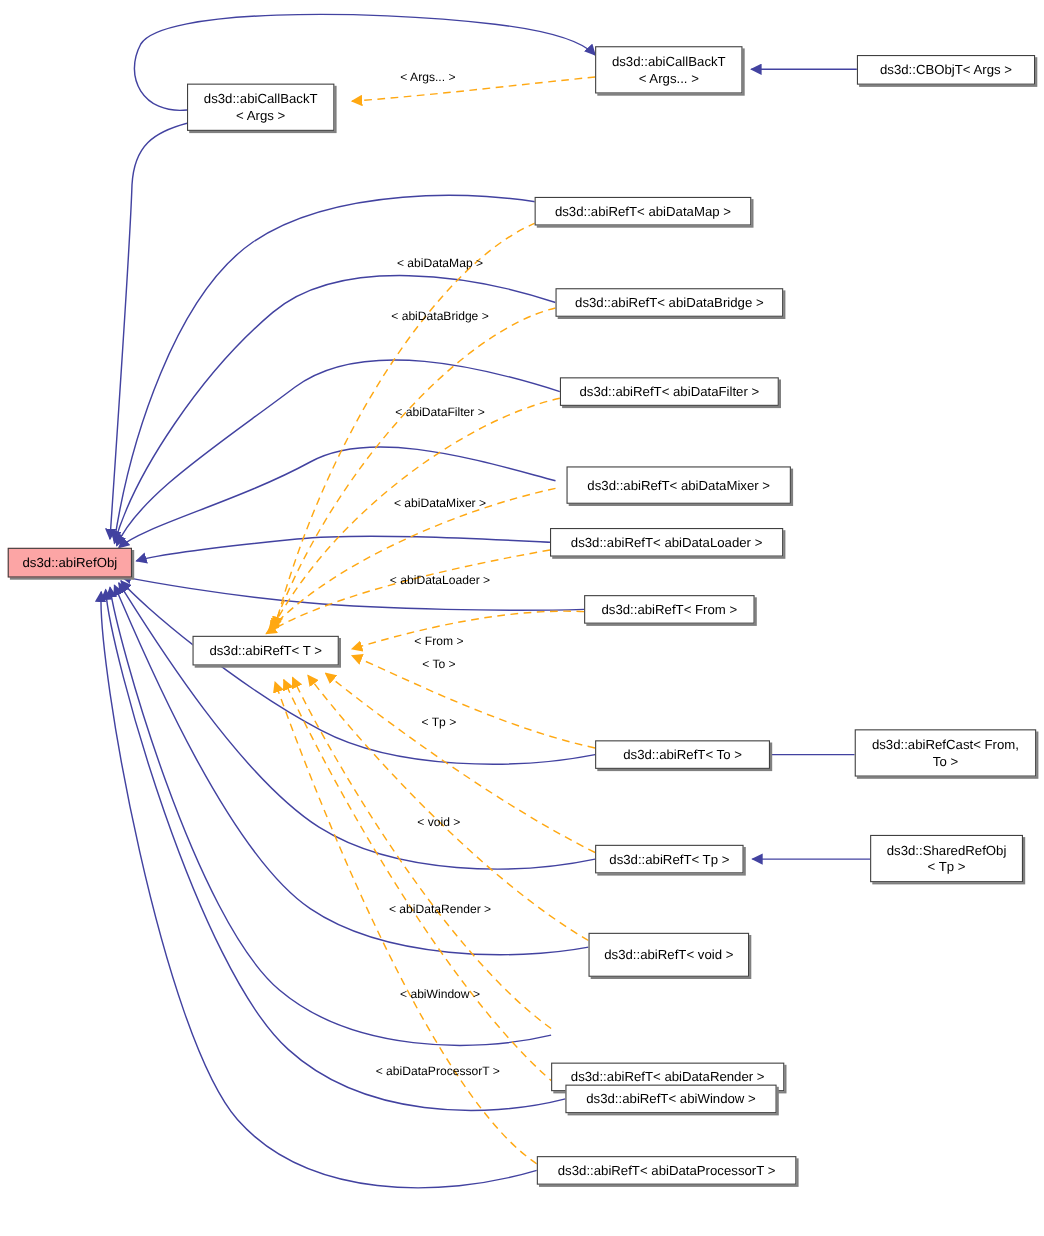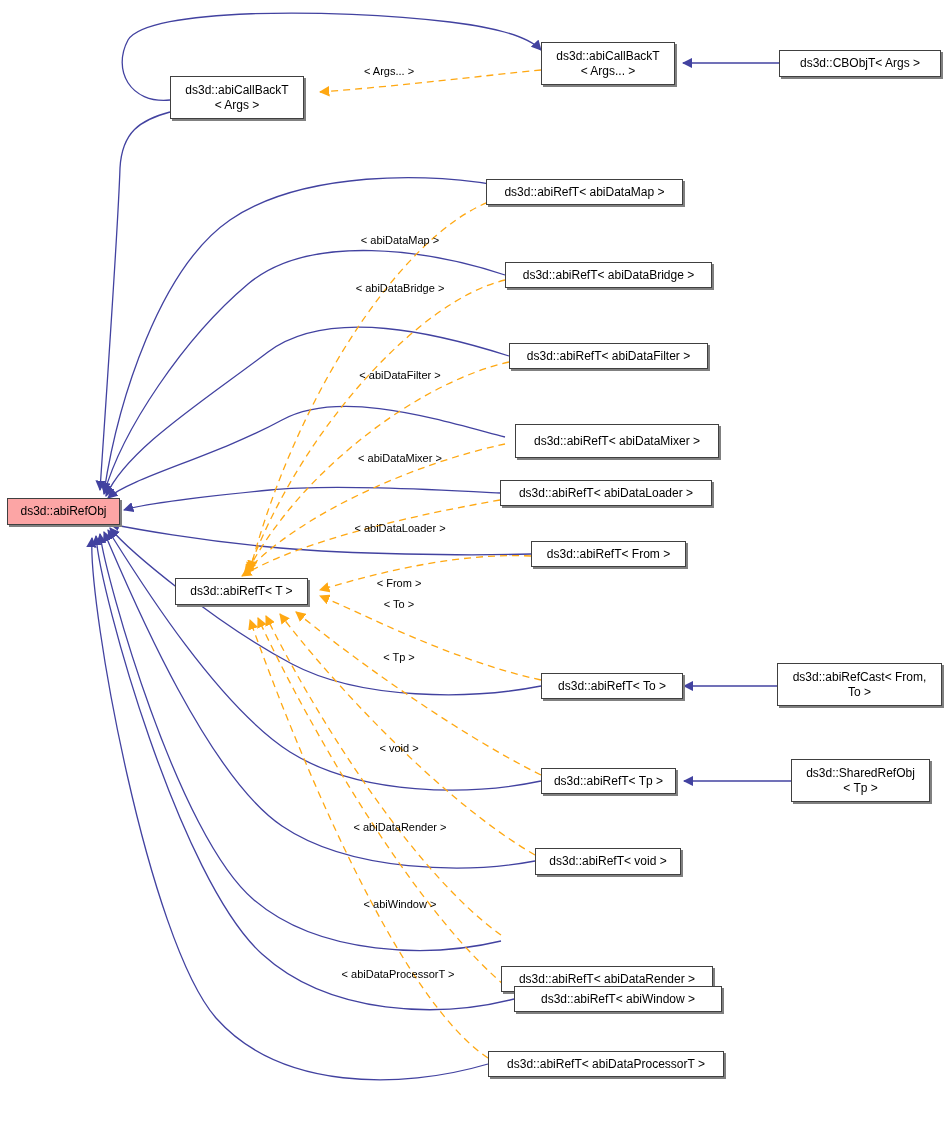--- a/index.html
+++ b/index.html
@@ -136,41 +136,41 @@
       </div>
       <div class="node-box" style="left: 499px; top: 424px; width: 204px; height: 34px; margin-left: 16px;">
         <span class="node-label">ds3d::abiRefT&lt; abiDataMixer &gt;</span>
       </div>
       <div class="node-box" style="left: 500px; top: 480px; width: 212px; height: 26px;">
         <span class="node-label">ds3d::abiRefT&lt; abiDataLoader &gt;</span>
       </div>
       <div class="node-box" style="left: 531px; top: 541px; width: 155px; height: 26px;">
         <span class="node-label">ds3d::abiRefT&lt; From &gt;</span>
       </div>
-      <div class="node-box" style="left: 541px; top: 673px; width: 142px; height: 26px;">
+      <div class="node-box" style="left: 541px; top: 673px; width: 159px; height: 26px;">
         <span class="node-label">ds3d::abiRefT&lt; To &gt;</span>
       </div>
       <div class="node-box" style="left: 777px; top: 663px; width: 165px; height: 43px;">
         <span class="node-label">ds3d::abiRefCast&lt; From,
 To &gt;</span>
       </div>
       <div class="node-box" style="left: 541px; top: 768px; width: 135px; height: 26px;">
         <span class="node-label">ds3d::abiRefT&lt; Tp &gt;</span>
       </div>
       <div class="node-box" style="left: 791px; top: 759px; width: 139px; height: 43px;">
         <span class="node-label">ds3d::SharedRefObj
 &lt; Tp &gt;</span>
       </div>
-      <div class="node-box" style="left: 535px; top: 848px; width: 146px; height: 27px;">
+      <div class="node-box" style="left: 535px; top: 848px; width: 146px; height: 40px;">
         <span class="node-label">ds3d::abiRefT&lt; void &gt;</span>
       </div>
       <div class="node-box" style="left: 501px; top: 928px; width: 212px; height: 26px; margin-top: 38px;">
         <span class="node-label">ds3d::abiRefT&lt; abiDataRender &gt;</span>
       </div>
-      <div class="node-box" style="left: 514px; top: 986px; width: 208px; height: 26px;">
+      <div class="node-box" style="left: 514px; top: 986px; width: 192px; height: 26px;">
         <span class="node-label">ds3d::abiRefT&lt; abiWindow &gt;</span>
       </div>
       <div class="node-box" style="left: 488px; top: 1051px; width: 236px; height: 26px;">
         <span class="node-label">ds3d::abiRefT&lt; abiDataProcessorT &gt;</span>
       </div>
     </div>
   <div id="labels-layer">
       <div class="edge-label" style="left: 389px; top: 71px;">&lt; Args... &gt;</div>
       <div class="edge-label" style="left: 400px; top: 204px; margin-top: 36px;">&lt; abiDataMap &gt;</div>
       <div class="edge-label" style="left: 400px; top: 288px;">&lt; abiDataBridge &gt;</div>

